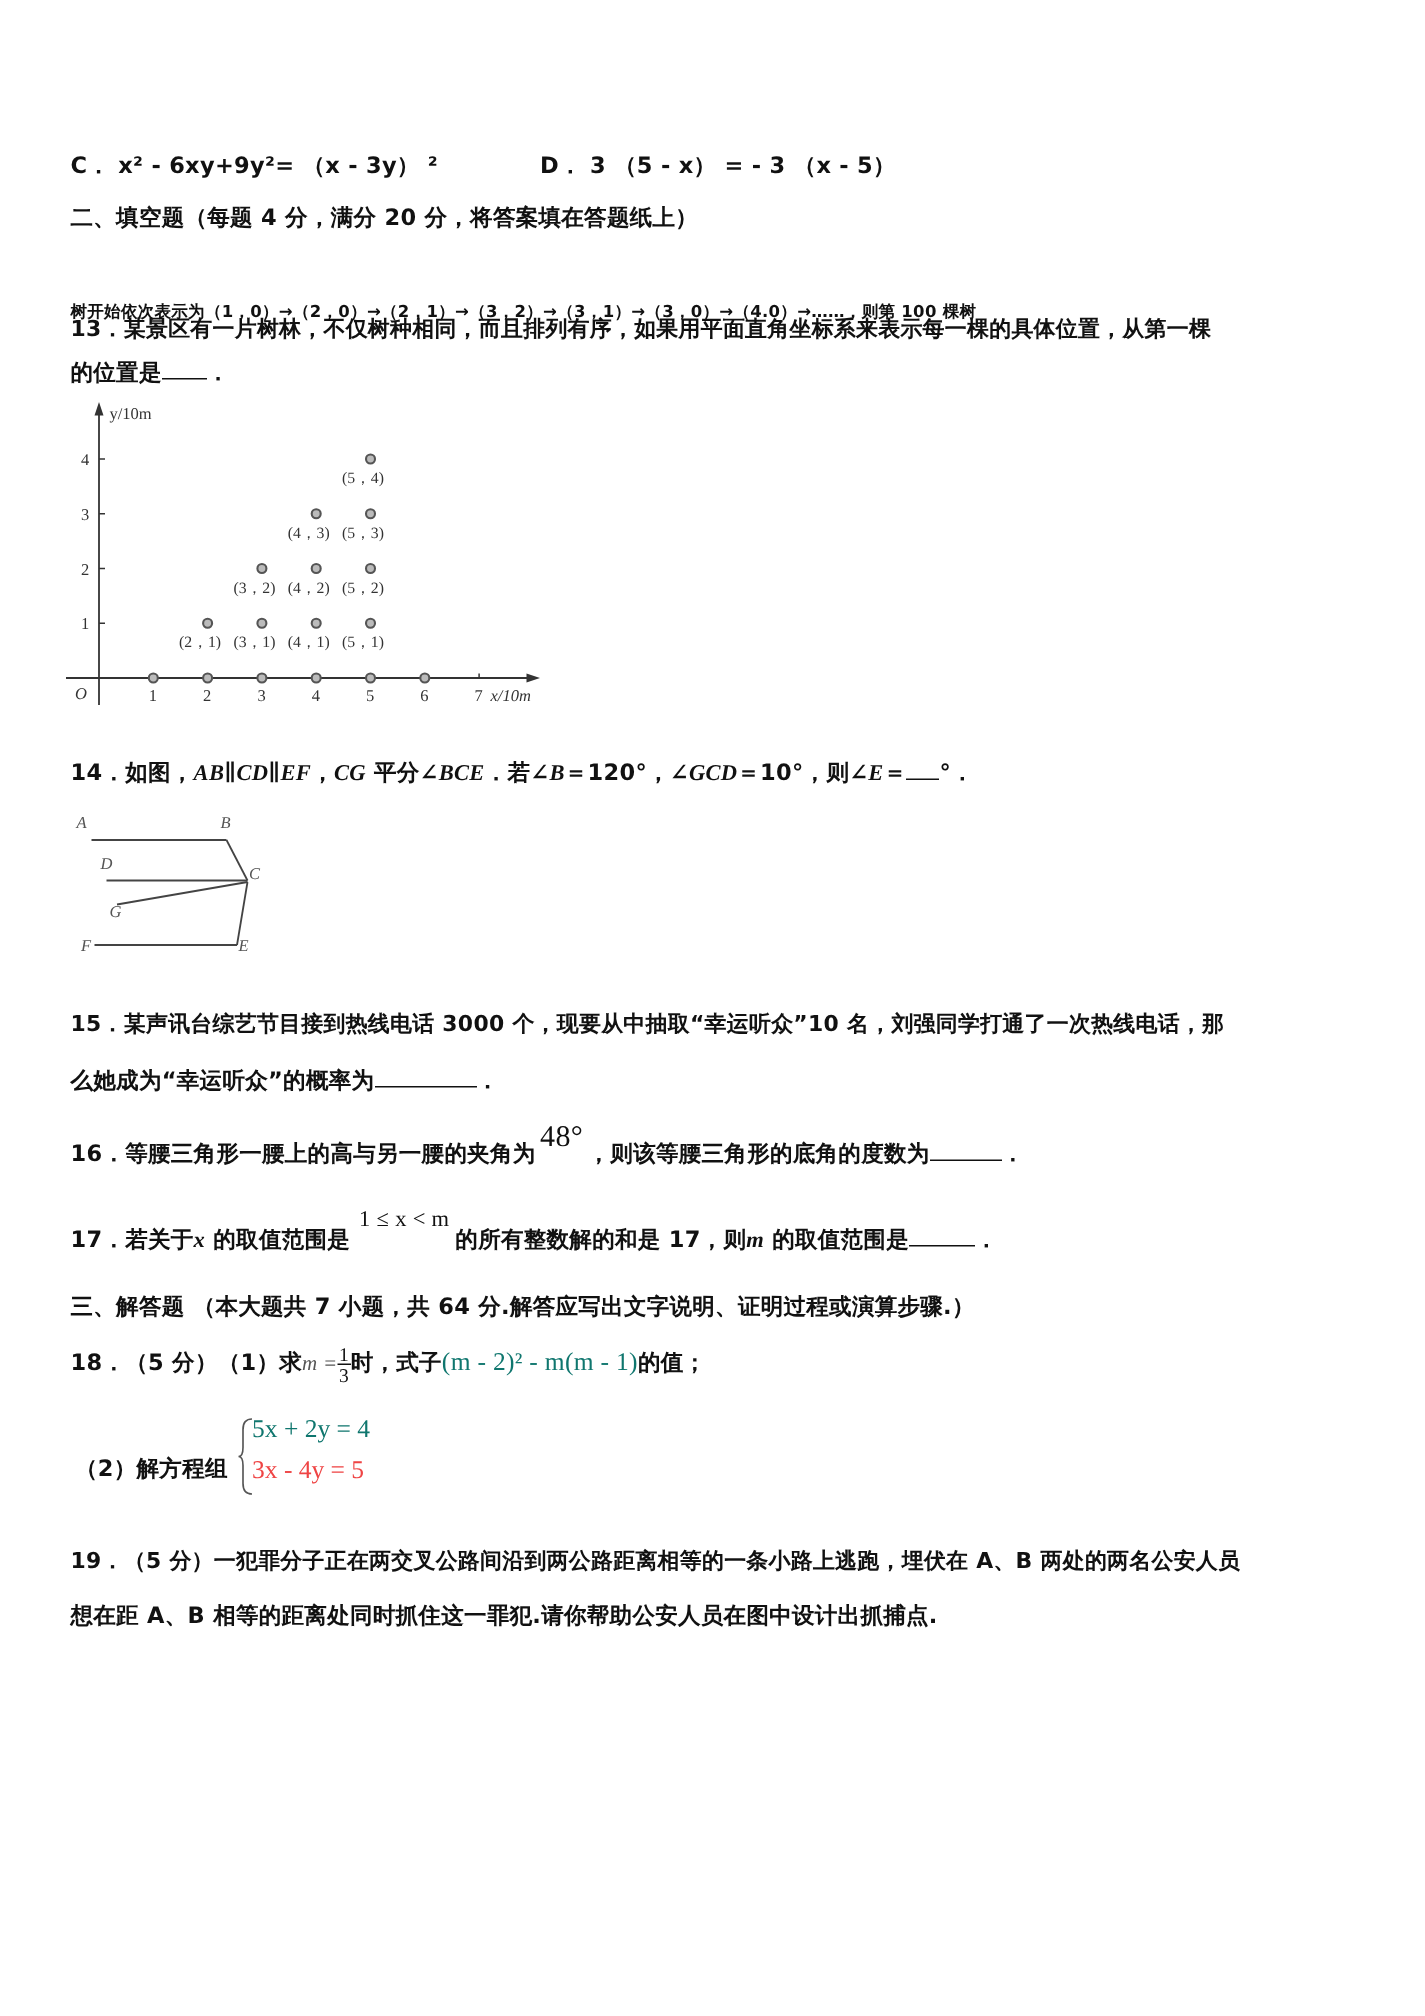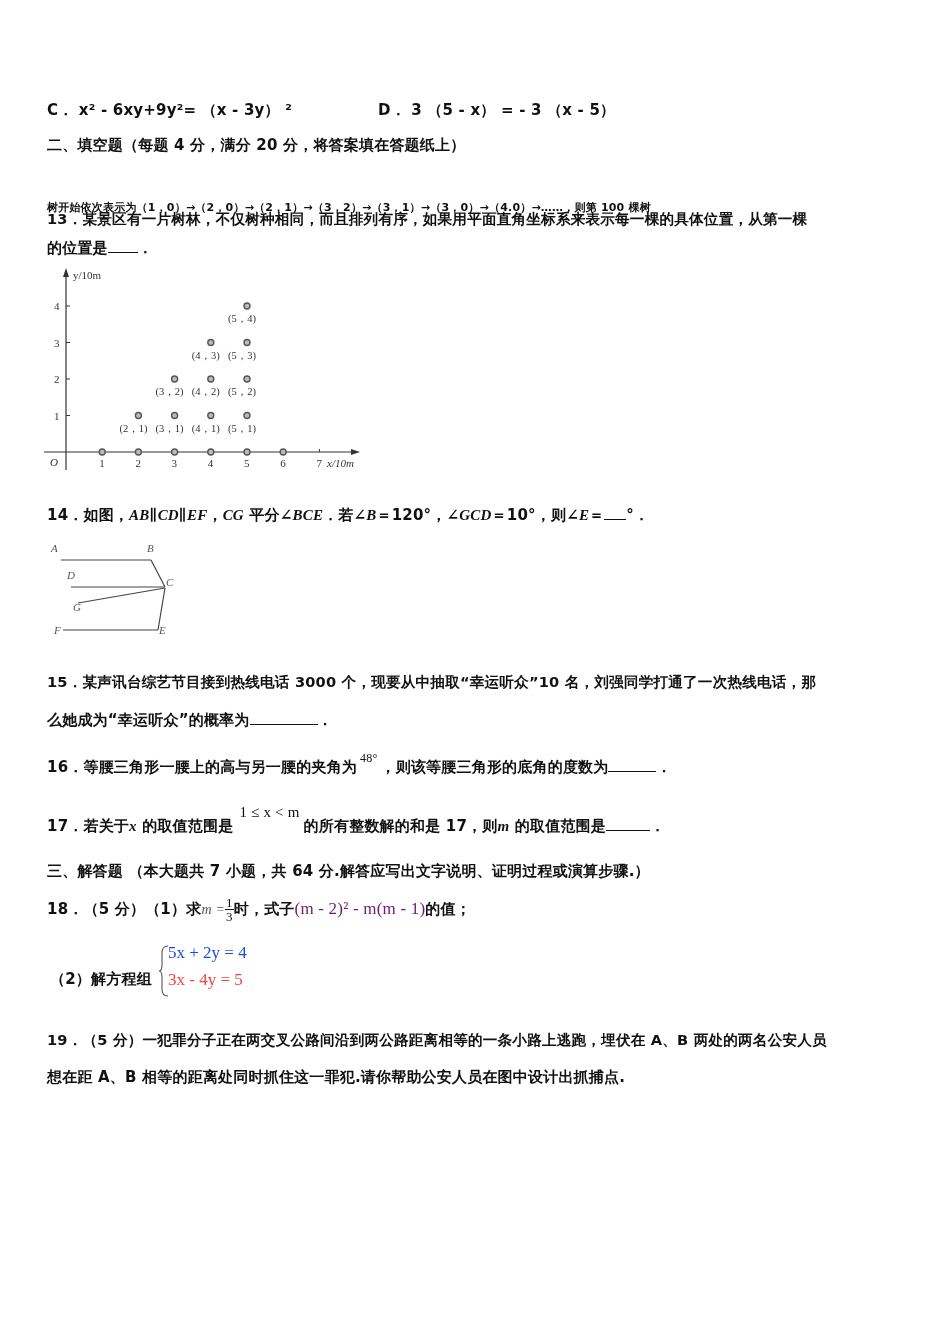--- a/index.html
+++ b/index.html
@@ -15,21 +15,21 @@
   .frac .num { border-bottom: 1px solid #111; padding: 0 1px; }
   .brace-sys { position: absolute; left: 158px; top: 943px; }
 </style>
 </head>
 <body>
 
 <div class="line" style="top:101px;">
   <span>C．</span>
   <span>x² - 6xy+9y²= （x - 3y） ²</span>
 </div>
-<div class="line" style="top:101px; left:378px;">
+<div class="line" style="top:101px; left:360px;">
   <span>D．</span>
   <span>3 （5 - x） = - 3 （x - 5）</span>
 </div>
 
 <div class="line" style="top:136px;">二、填空题（每题 4 分，满分 20 分，将答案填在答题纸上）</div>
 
 <div class="line" style="top:162px; font-size:14.6px;margin-top:48px;">13．某景区有一片树林，不仅树种相同，而且排列有序，如果用平面直角坐标系来表示每一棵的具体位置，从第一棵</div>
 <div class="line" style="top:200px; font-size:11px;">树开始依次表示为（1，0）→（2，0）→（2，1）→（3，2）→（3，1）→（3，0）→（4.0）→……，则第 100 棵树</div>
 <div class="line" style="top:238px;">
   <span>的位置是</span><span class="blank" style="width:30px;"></span><span>．</span>
@@ -120,36 +120,36 @@
     <text x="159" y="634">E</text>
   </g>
 </svg>
 
 <div class="line" style="top:673px; font-size:14.6px;">15．某声讯台综艺节目接到热线电话 3000 个，现要从中抽取“幸运听众”10 名，刘强同学打通了一次热线电话，那</div>
 <div class="line" style="top:710px;">
   <span>么她成为“幸运听众”的概率为</span><span class="blank" style="width:68px;"></span><span>．</span>
 </div>
 
 <div class="line" style="top:757px;">
-  <span>16．等腰三角形一腰上的高与另一腰的夹角为</span><span class="math" style="position:relative; top:-10px; font-size:12px; padding:0 3px;">48°</span><span>，则该等腰三角形的底角的度数为</span><span class="blank" style="width:48px;"></span><span>．</span>
+  <span>16．等腰三角形一腰上的高与另一腰的夹角为</span><span class="math" style="position:relative; top:-10px; font-size:20px; padding:0 3px;">48°</span><span>，则该等腰三角形的底角的度数为</span><span class="blank" style="width:48px;"></span><span>．</span>
 </div>
 
 <div class="line" style="top:816px;">
   <span>17．若关于</span><span class="it">x</span><span> 的取值范围是</span><span class="math" style="position:relative; top:-14px; font-size:15px; padding:0 4px 0 6px;">1 ≤ x &lt; m</span><span>的所有整数解的和是 17，则</span><span class="it">m</span><span> 的取值范围是</span><span class="blank" style="width:44px;"></span><span>．</span>
 </div>
 
 <div class="line" style="top:862px;">三、解答题 （本大题共 7 小题，共 64 分.解答应写出文字说明、证明过程或演算步骤.）</div>
 
 <div class="line" style="top:896px;">
-  <span>18．（5 分）（1）求</span><span class="math it" style="font-size:14px; color:#555;">m =</span><span class="frac"><span class="num">1</span><span>3</span></span><span>时，式子</span><span class="math" style="font-size:17px; color:#701a75;">(m - 2)² - m(m - 1)</span><span>的值；</span>
+  <span>18．（5 分）（1）求</span><span class="math it" style="font-size:14px; color:#555;">m =</span><span class="frac"><span class="num">1</span><span>3</span></span><span>时，式子</span><span class="math" style="font-size:17px; color:#0f766e;">(m - 2)² - m(m - 1)</span><span>的值；</span>
 </div>
 
 <div class="line" style="top:970px; left:50px;">（2）解方程组</div>
 <div class="brace-sys">
   <svg width="12" height="52" style="position:absolute; left:0; top:2px;">
     <path d="M10,1 Q4,1 4,8 L4,20 Q4,26 1,26 Q4,26 4,32 L4,44 Q4,51 10,51" stroke="#555" stroke-width="1.1" fill="none"></path>
   </svg>
-  <div class="math" style="position:absolute; left:10px; top:0; font-size:17px; color:#1d4ed8; white-space:nowrap;">5x + 2y = 4</div>
+  <div class="math" style="position:absolute; left:10px; top:0; font-size:17px; color:#0f766e; white-space:nowrap;">5x + 2y = 4</div>
   <div class="math" style="position:absolute; left:10px; top:27px; font-size:17px; color:#ef4444; white-space:nowrap;">3x - 4y = 5</div>
 </div>
 
 <div class="line" style="top:1031px; font-size:14.6px;">19．（5 分）一犯罪分子正在两交叉公路间沿到两公路距离相等的一条小路上逃跑，埋伏在 A、B 两处的两名公安人员</div>
 <div class="line" style="top:1068px;text-align:center;">想在距 A、B 相等的距离处同时抓住这一罪犯.请你帮助公安人员在图中设计出抓捕点.</div>
 
 </body></html>

